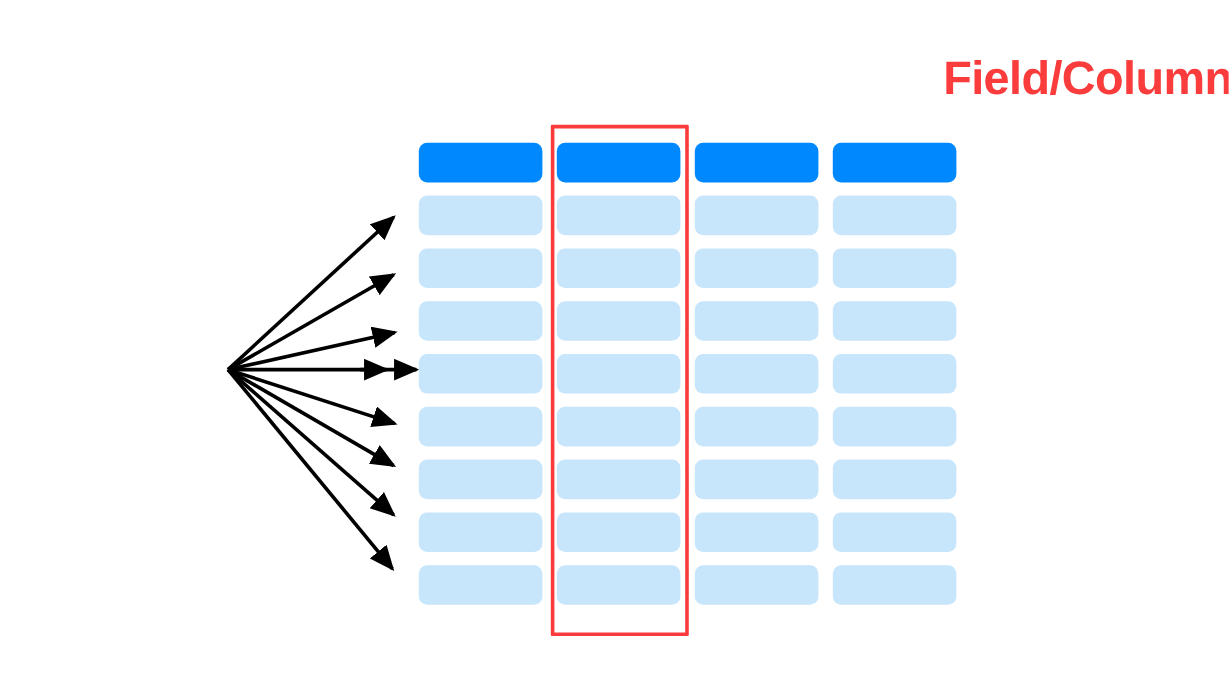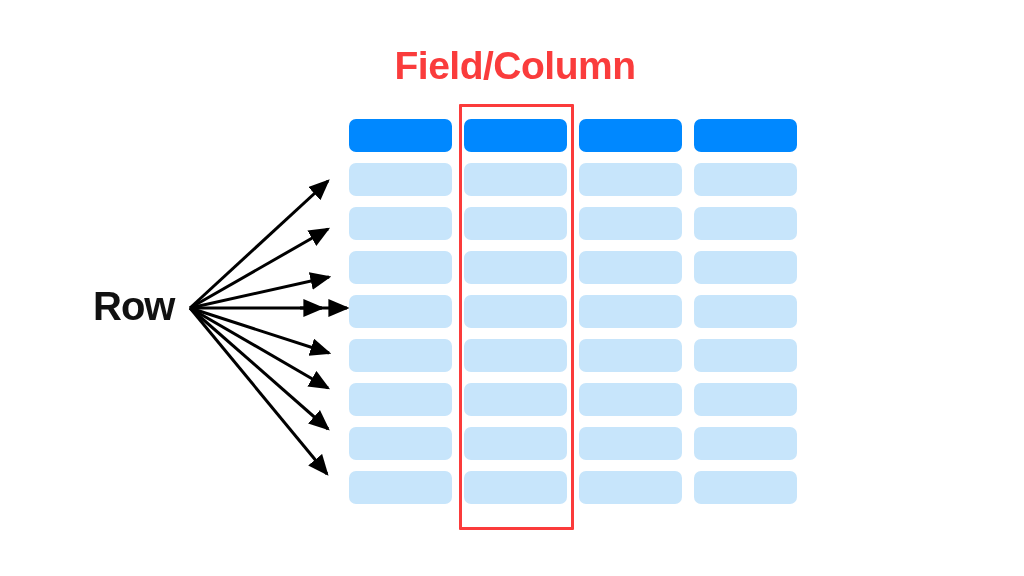--- a/index.html
+++ b/index.html
@@ -18,21 +18,21 @@
     background: #ffffff;
     overflow: hidden;
   }
 
   
   .diagram-title {
     position: absolute;
     left: 0;
     top: 44px;
     width: 1024px;
-    text-align: center;
+    text-align: right;
     font-family: "Liberation Sans", sans-serif;
     font-size: 39px;
     font-weight: bold;
     letter-spacing: -0.5px;
     color: #fa3c3c;
     white-space: nowrap;
   }
   
   .diagram-title > span {
     position: relative;
@@ -100,23 +100,20 @@
 </style>
 </head>
 <body>
 
 <div id="canvas">
 
   <div class="diagram-title">
     <span>Field/Column</span>
   </div>
 
-  <div class="row-label">
-    <span>Row</span>
-  </div>
 
   <svg class="arrows-layer" viewBox="0 0 1024 576" width="1024" height="576" xmlns="http://www.w3.org/2000/svg">
     <defs>
       <marker id="arrowhead" markerWidth="7" markerHeight="7" refX="6.2" refY="3" orient="auto" markerUnits="strokeWidth">
         <path d="M0,0 L7,3 L0,6 z" fill="#000000"></path>
       </marker>
       <marker id="arrowhead-mid" markerWidth="7" markerHeight="7" refX="3.2" refY="3" orient="auto" markerUnits="strokeWidth">
         <path d="M0,0 L7,3 L0,6 z" fill="#000000"></path>
       </marker>
     </defs>

